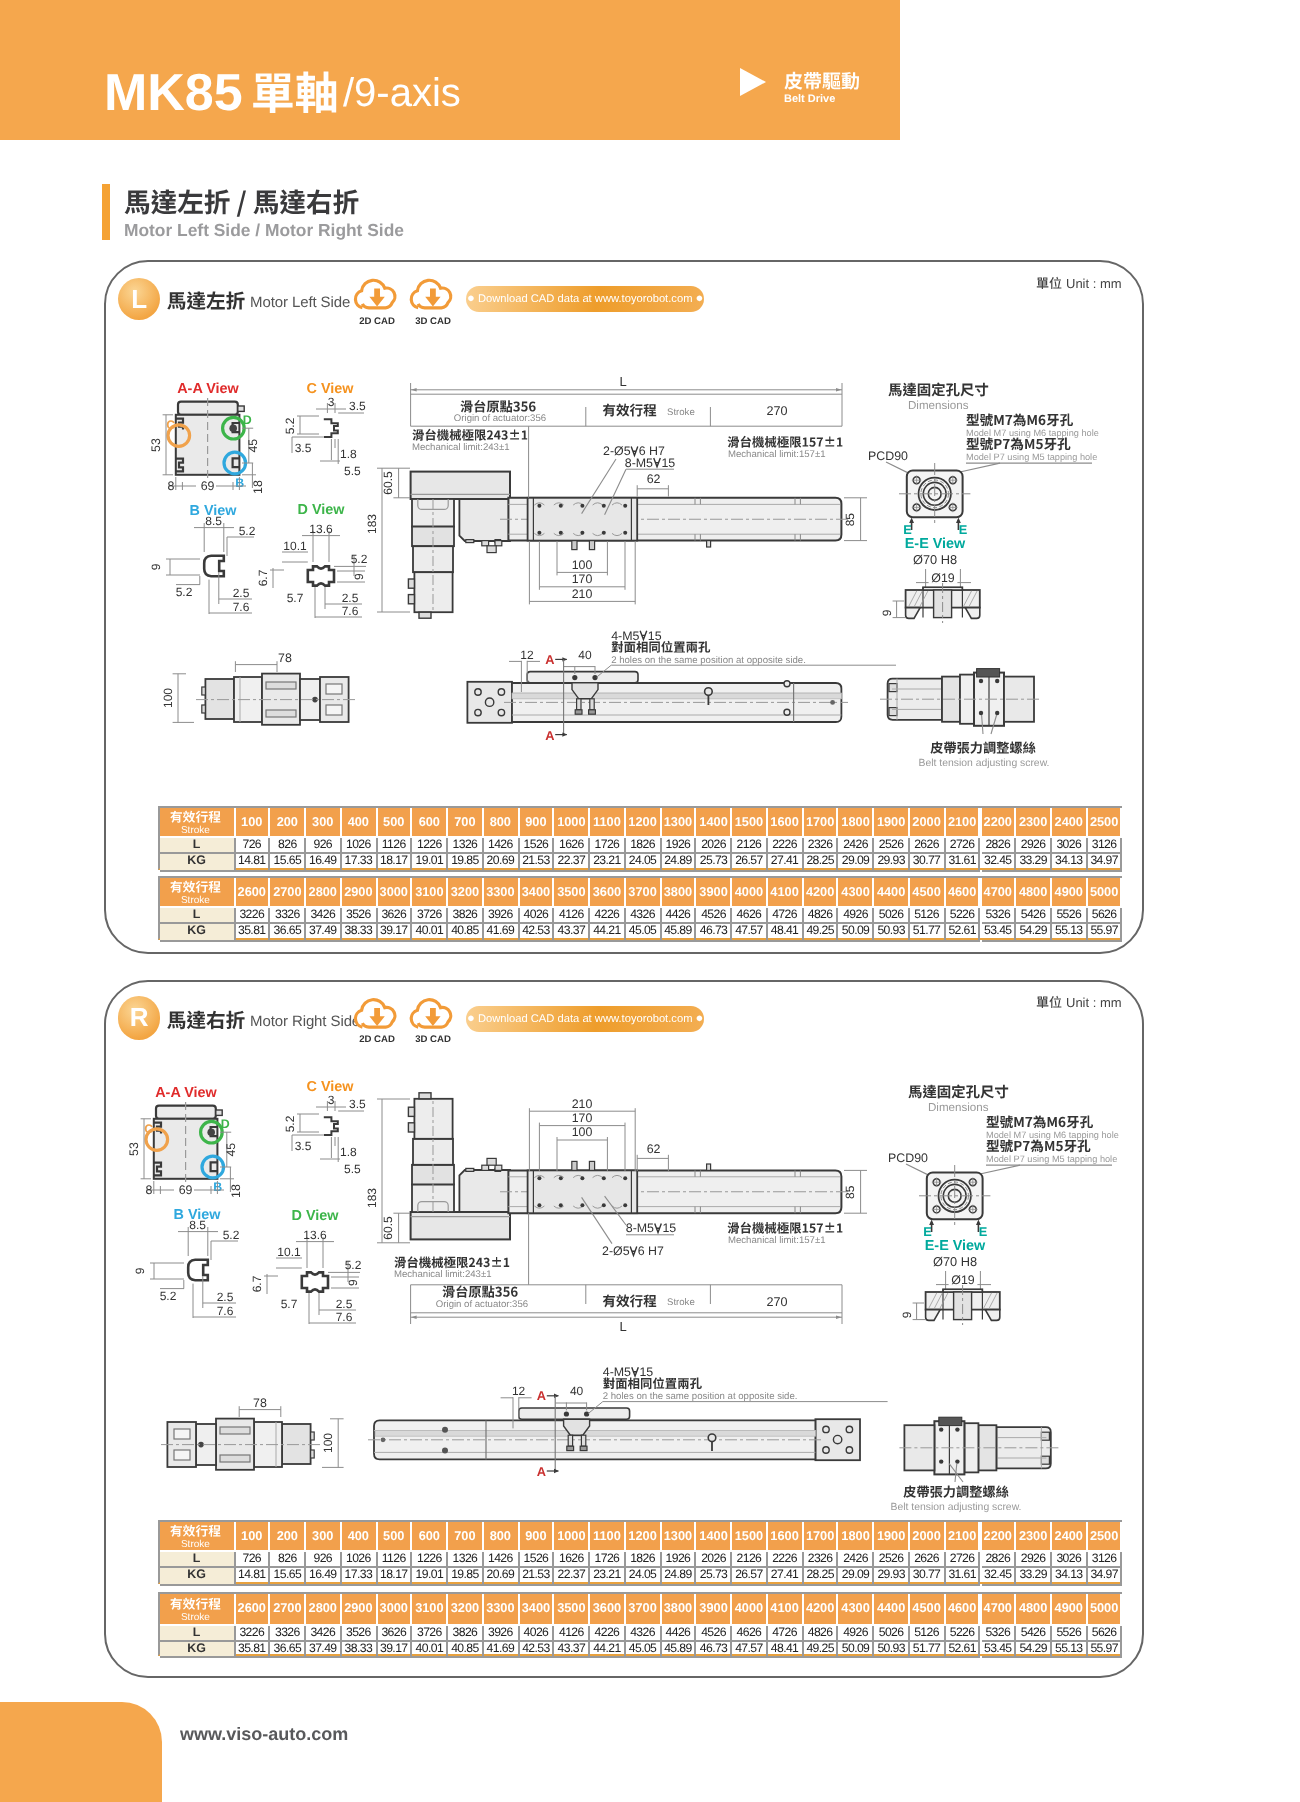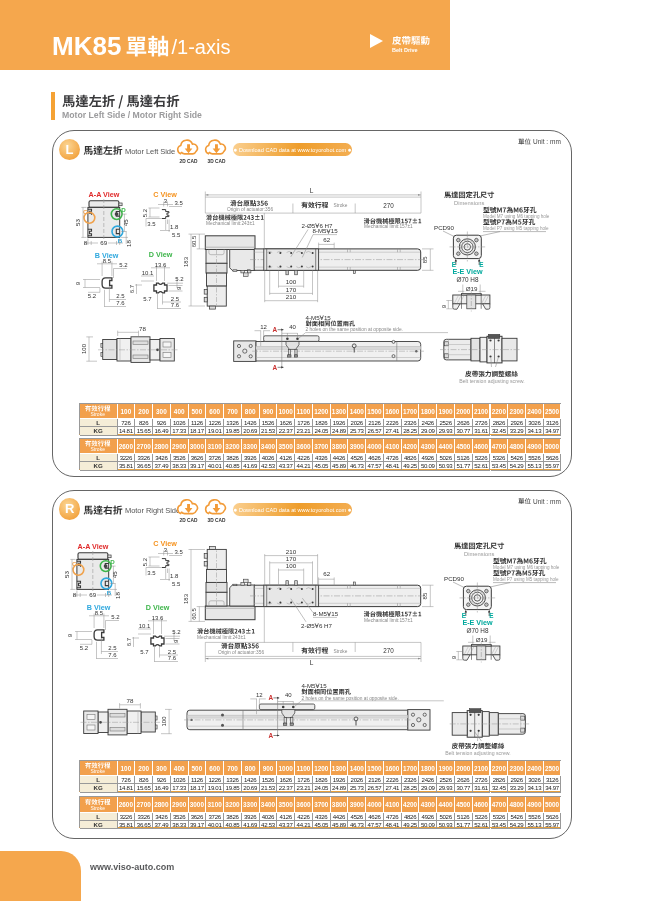--- a/index.html
+++ b/index.html
@@ -25,21 +25,21 @@
 .thn { color:#fff; font-size:6.4px; font-weight:bold; text-align:center; }
 .tl { background:#F5EDD7; border:solid #999; border-width:0 1px 1px 0; font-size:6.2px; font-weight:bold; color:#333; text-align:center; }
 .td { border:solid #999; border-width:0 1px 1px 0; font-size:6.1px; color:#222; text-align:center; letter-spacing:-0.3px; }
 .foot { position:absolute; left:0; top:851px; width:81px; height:50px; background:#F5A74D; border-top-right-radius:20px; }
 .footurl { position:absolute; left:90px; top:862px; font-size:9px; font-weight:bold; color:#58595B; }
 svg text { font-family:"Liberation Sans", sans-serif; }
 </style></head>
 <body>
 <div class="banner"></div>
 <div class="mk">MK85</div>
-<div class="axis">/1-axis</div>
+<div class="axis">/9-axis</div>
 <div class="tri"></div>
 <div class="beltdrv">Belt Drive</div>
 <div class="secbar"></div>
 <div class="secen">Motor Left Side / Motor Right Side</div>
 <div class="box box1"></div>
 <div class="box box2"></div>
 <div class="tbl" style="left:79px;top:402.5px;width:481.5px;height:32.1px">
     <div class="th" style="left:0;top:0;width:37.5px;height:15.5px"></div>
     <div class="th thn" style="left:37.5px;top:0;width:17.76px;height:15.5px;line-height:15.5px">100</div>
     <div class="th thn" style="left:55.3px;top:0;width:17.76px;height:15.5px;line-height:15.5px">200</div>

